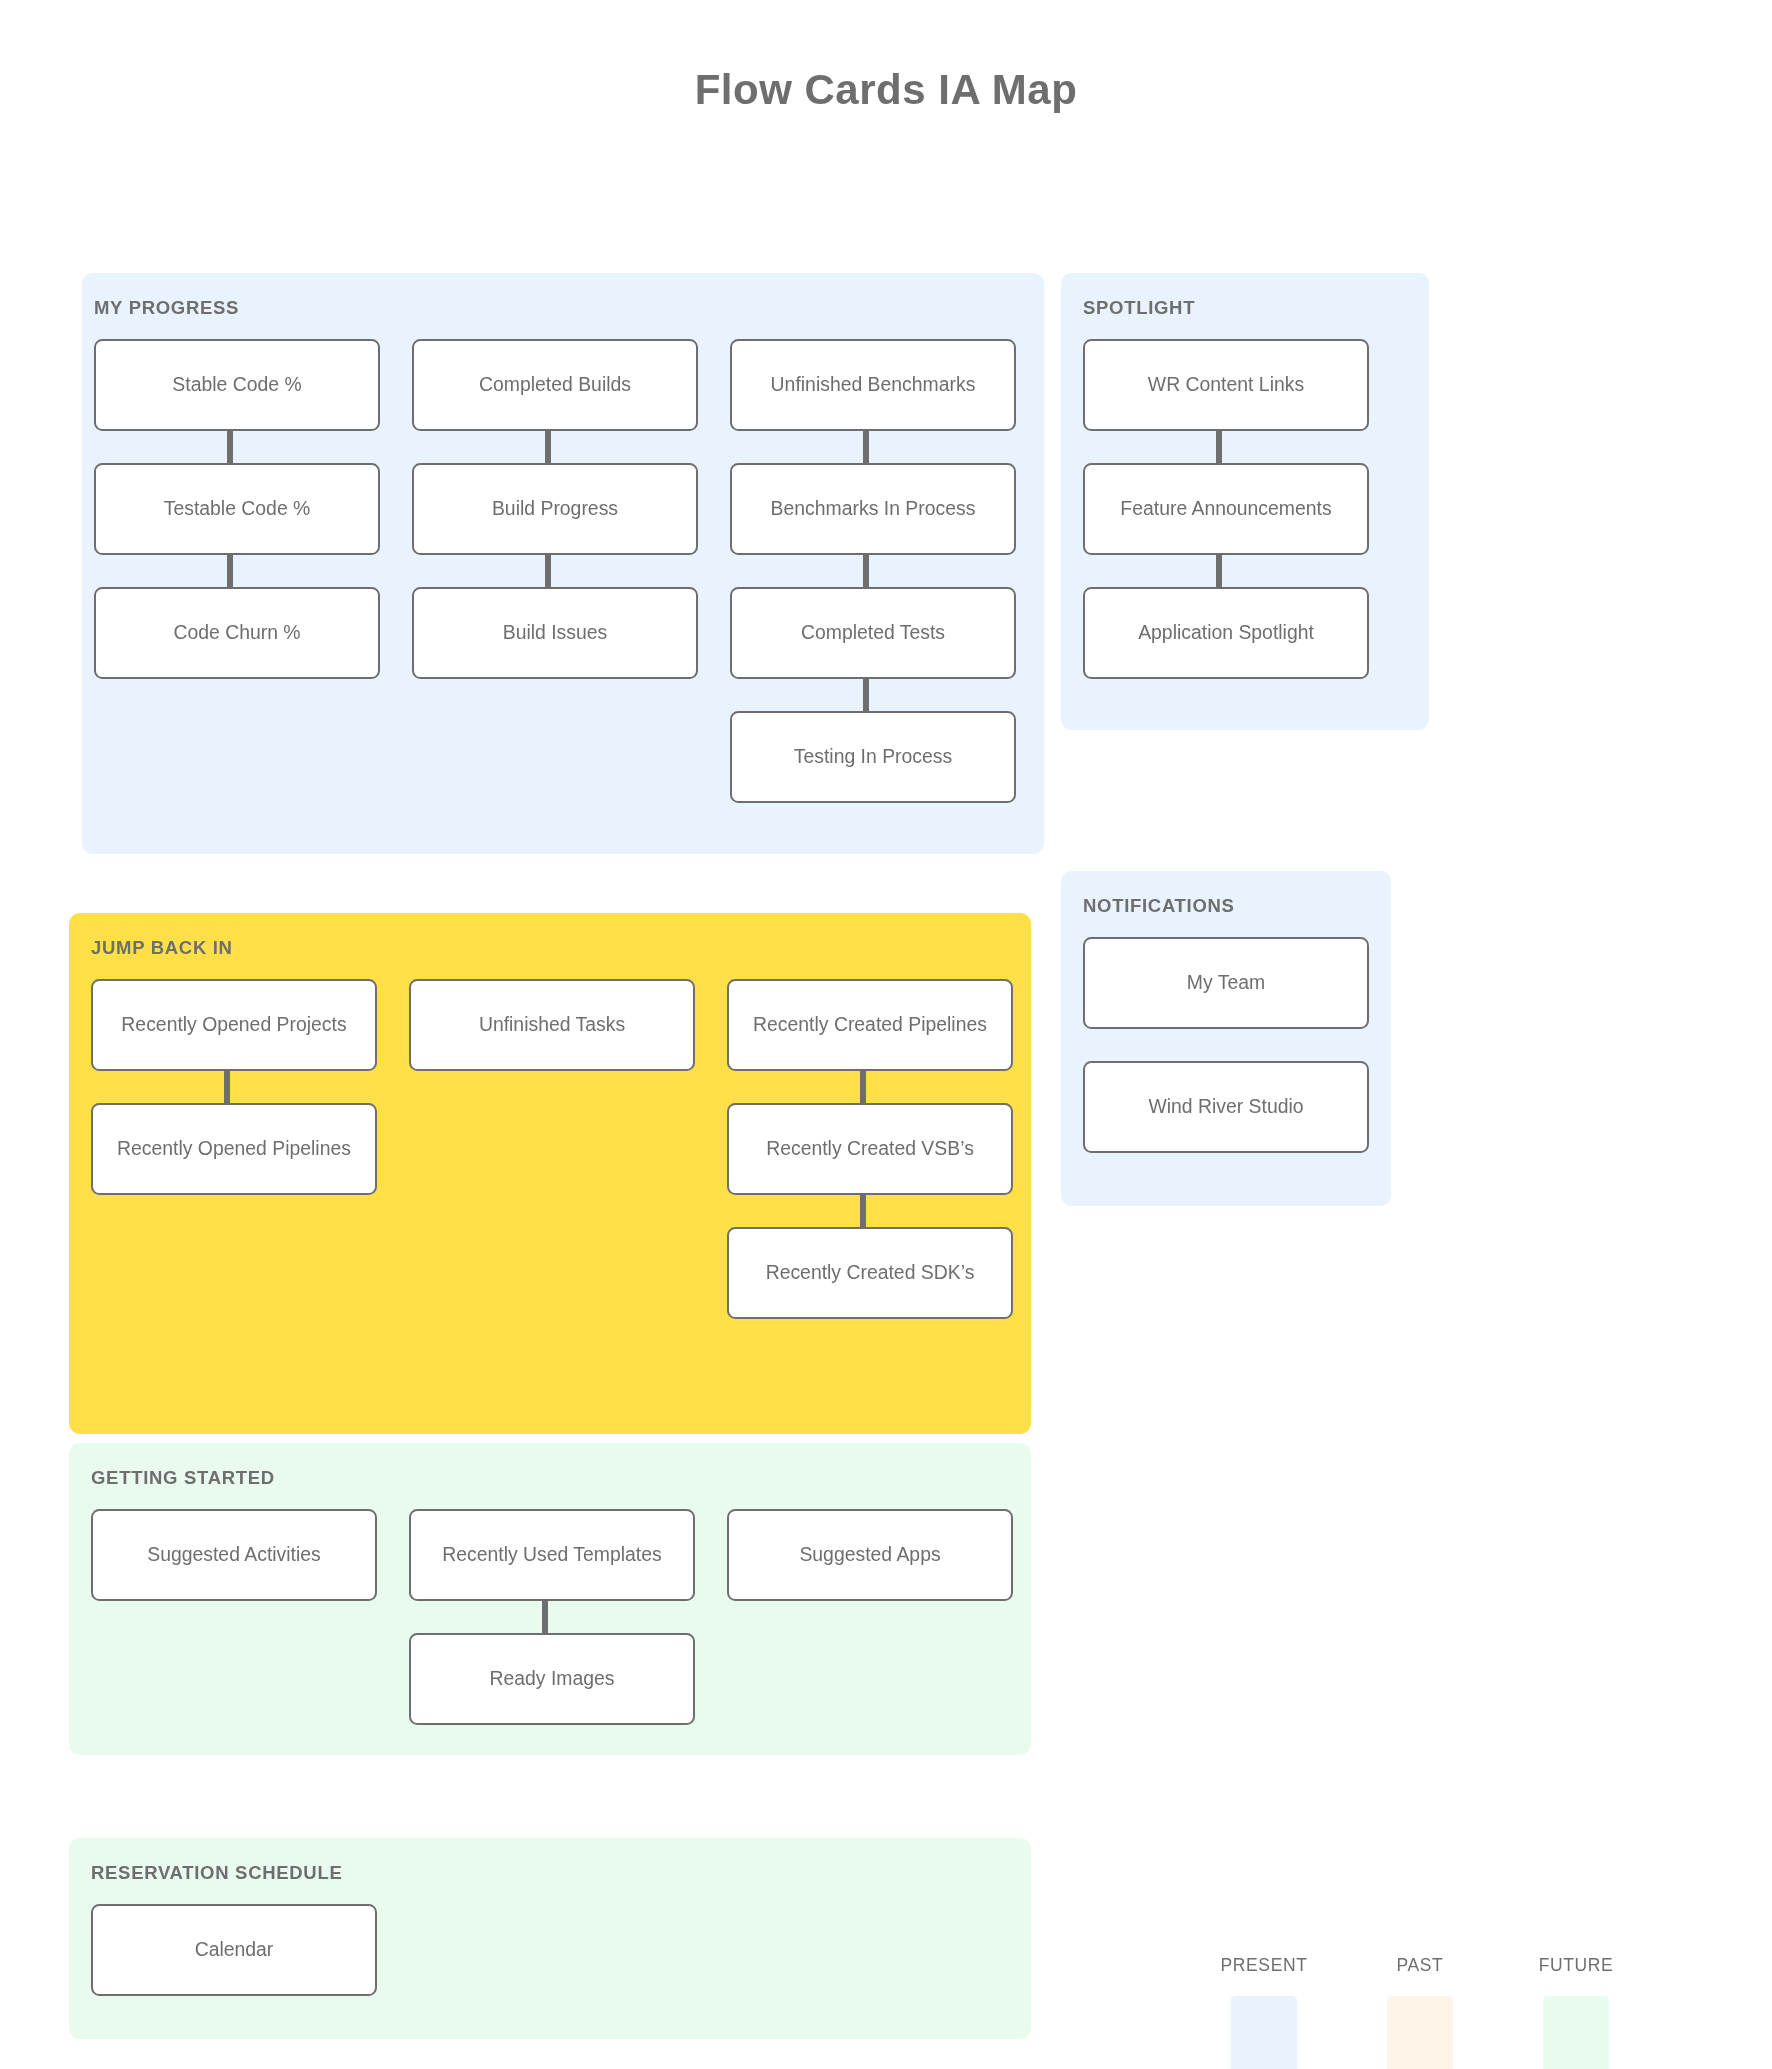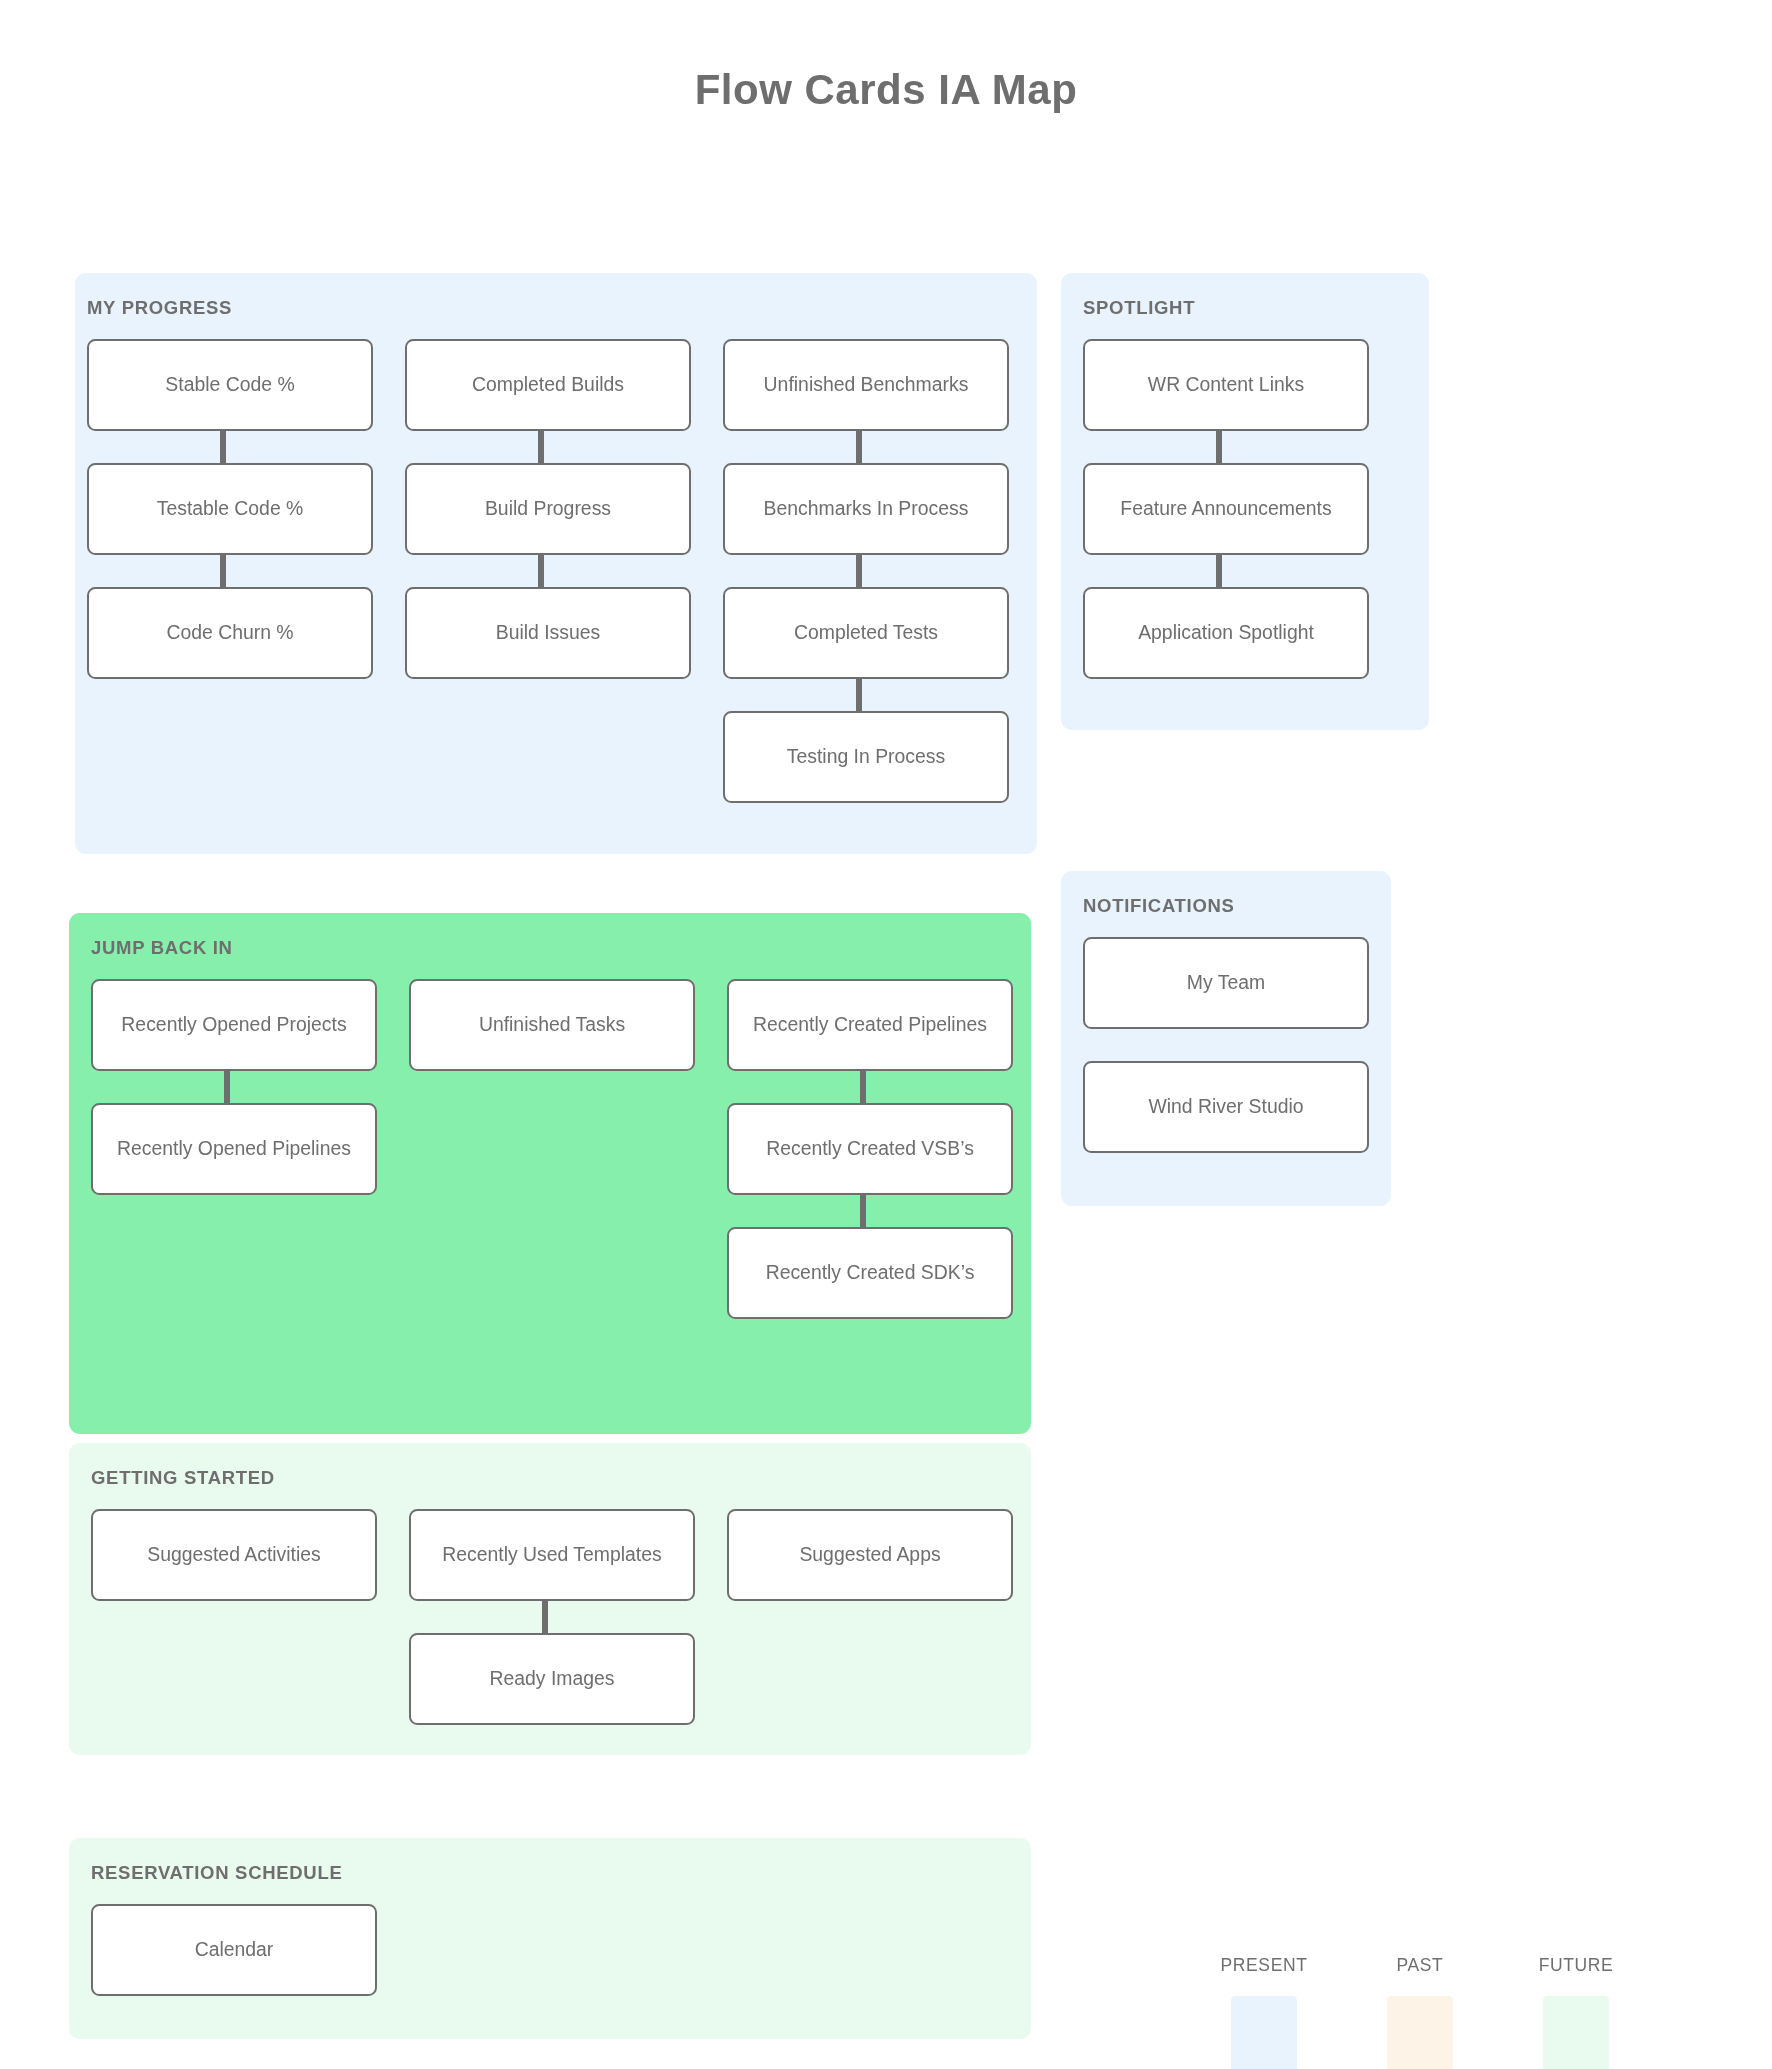--- a/index.html
+++ b/index.html
@@ -31,21 +31,21 @@
     padding-top: 37px;
   }
 
   
   .panel {
     position: absolute;
     border-radius: 11px;
     padding: 24px 22px 22px 22px;
   }
   .panel-present { background: #e8f3fd; }
-  .panel-past    { background: #86efac; }
+  .panel-past    { background: #fde047; }
   .panel-future  { background: #e9fbee; }
 
   .panel-title {
     font-size: 18.5px;
     font-weight: bold;
     color: #6e6e6e;
     letter-spacing: 0.7px;
     margin-bottom: 20px;
     text-transform: uppercase;
     white-space: nowrap;
@@ -120,21 +120,21 @@
     border-radius: 4.6px;
   }
 </style>
 </head>
 <body>
 
 <h1 id="page-title">Flow Cards IA Map</h1>
 
 <div id="canvas">
 
-  <div class="panel panel-present" style="left:75px; top:159px; width:962px; height:581px;padding-left:12px;">
+  <div class="panel panel-present" style="left:82px; top:159px; width:962px; height:581px;padding-left:12px;">
     <div class="panel-title">MY PROGRESS</div>
     <div class="columns">
 
       <div class="column">
         <div class="card">
             <span class="card-label">Stable Code %</span>
           </div>
         <div class="connector"></div>
         <div class="card">
             <span class="card-label">Testable Code %</span>

